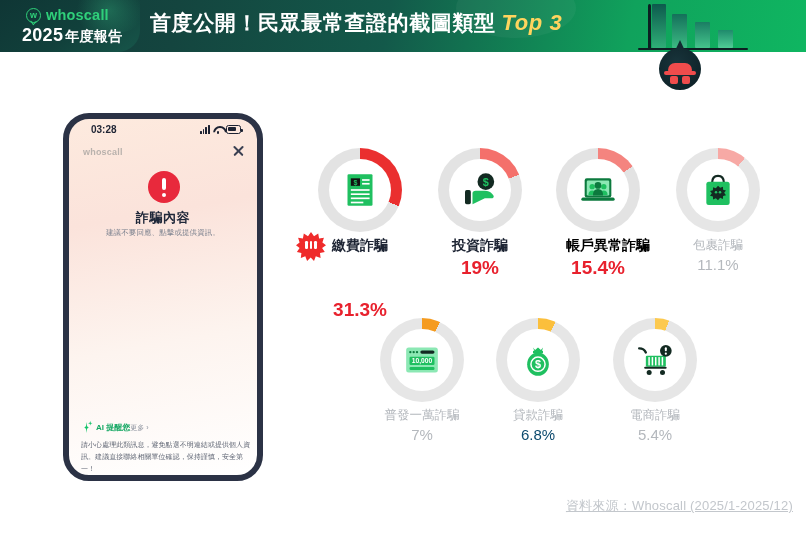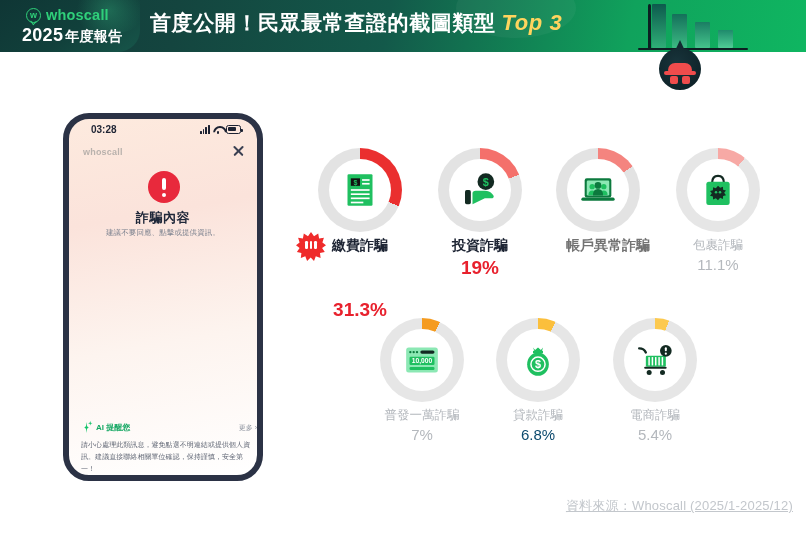--- a/index.html
+++ b/index.html
@@ -154,21 +154,21 @@
     border:2.6px solid #f0403b; border-radius:13px; background:#ffffff;
     padding:11px 12px 12px 13px; z-index:3;
   }
   .msg-box p {
     font-size:11.5px; line-height:1.62; color:#1e2433; letter-spacing:.1px;
     font-family:"DejaVu Sans", "Liberation Sans", sans-serif;
   }
   .msg-link { color:#2f86c9; text-decoration:underline; }
 
   .ai-block { position:absolute; left:12px; top:303px; width:176px; }
-  .ai-head { display:flex; align-items:center; justify-content:space-between; }
+  .ai-head { display:flex; align-items:center; justify-content:flex-start; }
   .ai-left { display:flex; align-items:center; gap:4px; }
   .ai-spark { position:relative; width:11px; height:11px; }
   .ai-spark::before{
     content:""; position:absolute; left:3.3px; top:0; width:4.4px; height:11px;
     background:#16c46a; clip-path: polygon(50% 0,62% 38%,100% 50%,62% 62%,50% 100%,38% 62%,0 50%,38% 38%);
   }
   .ai-spark::after{
     content:""; position:absolute; left:7px; top:-1px; width:4.5px; height:4.5px;
     background:#16c46a; clip-path: polygon(50% 0,62% 38%,100% 50%,62% 62%,50% 100%,38% 62%,0 50%,38% 38%);
   }
@@ -346,21 +346,22 @@
               <circle cx="17" cy="20" r="3.2" fill="#1fc060"></circle>
               <path d="M12.5 30 Q12.5 24.5 17 24.5 Q21.5 24.5 21.5 30 Z" fill="#1fc060"></path>
               <circle cx="31" cy="20" r="3.2" fill="#1fc060"></circle>
               <path d="M26.5 30 Q26.5 24.5 31 24.5 Q35.5 24.5 35.5 30 Z" fill="#1fc060"></path>
               <circle cx="24" cy="18.5" r="4" fill="#0c7a3e"></circle>
               <path d="M18 30.5 Q18 22.8 24 22.8 Q30 22.8 30 30.5 Z" fill="#0c7a3e"></path>
               <rect x="4" y="33" width="40" height="4" rx="2" fill="#0c7a3e"></rect>
             </svg>
           </div>
         </div>
-        <div class="dlabel" style="color: #737373; width: 104px; margin-left: 0px;">帳戶異常詐騙</div>
+        <div class="dlabel" style="color: #000000; width: 104px; margin-left: 0px;">帳戶異常詐騙</div>
+        <div class="dval" style="color: rgb(232, 33, 45); width: 84px; margin-left: 0px;">15.4%</div>
       </div>
       <div class="donut-wrap" style="left: 676px; top: 148px; width: 84px;">
         <div class="donut">
           <div class="ring" style="background:conic-gradient(#f7a9a5 0deg 39.96deg, #e6e6e6 39.96deg 360deg);"></div>
           <div class="hole"></div>
           <div class="icon">
             <svg width="40" height="40" viewBox="0 0 48 48" xmlns="http://www.w3.org/2000/svg">
               <path d="M17 15 Q17 7 24 7 Q31 7 31 15" fill="none" stroke="#132a22" stroke-width="2.6"></path>
               <rect x="10" y="14" width="28" height="28" rx="3" fill="#1fc060"></rect>
               <path d="M24 19 l2.6 2.4 3.3-1.3 .2 3.6 3.5 .9-2.2 2.8 2.2 2.8-3.5 .9-.2 3.6-3.3-1.3L24 36.4 21.4 34l-3.3 1.3-.2-3.6-3.5-.9 2.2-2.8-2.2-2.8 3.5-.9 .2-3.6 3.3 1.3z" fill="#132a22"></path>

